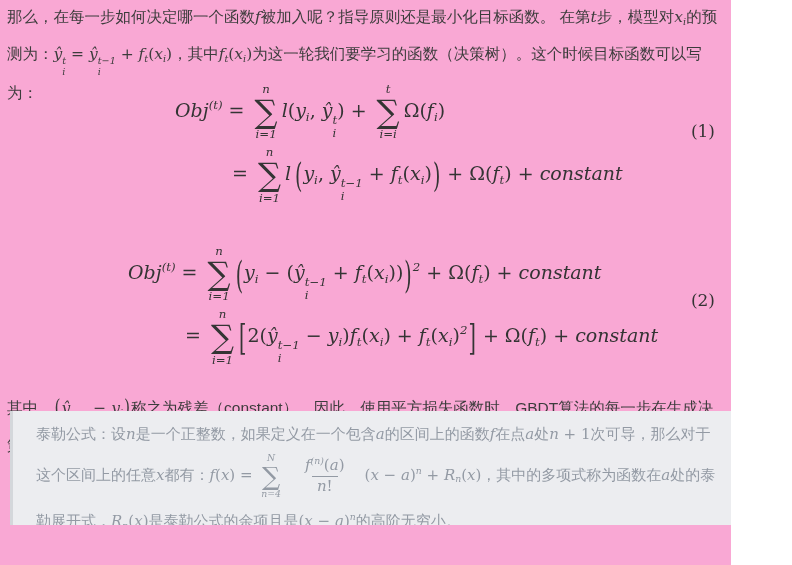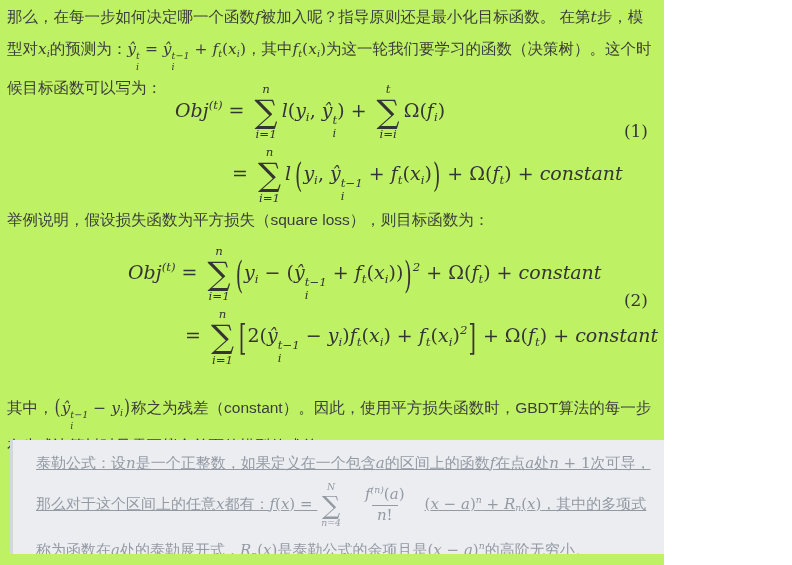--- a/index.html
+++ b/index.html
@@ -1,18 +1,18 @@
 <!DOCTYPE html>
 <html style="--body_text: #3c3c3c; --math_text: #343434; --note_bg: #ecedf0; --note_border: #d4d7db; --note_text: #939aa4;"><head>
 <meta charset="utf-8">
 <style>
   html,body { margin:0; padding:0; background:#ffffff; }
   .page {
-    position:relative; width:664px; height:565px; overflow:hidden;
-    background:#bef264;
+    position:relative; width:731px; height:565px; overflow:hidden;
+    background:#f9a8d4;
     font-family:"Liberation Sans", sans-serif;
     color:var(--body_text, #3c3c3c);
     font-size:15.5px;
   }
   .para { position:absolute; left:7px; right:7px; line-height:32px; }
   .para-tight { line-height:30px; }
 
   
   .eq-block {
     position:absolute;
@@ -52,28 +52,27 @@
   .mfrac-d { border-top:1px solid currentColor; padding:0 5px; }
   .mfrac-n { padding:0 5px; }
   .mdelim {
     display:inline-block; font-family:"DejaVu Serif", serif;
     vertical-align:middle; line-height:1; padding:0 1px;
   }
   .msp { display:inline-block; }
 
   
   .note {
-    position:absolute; left:10px; right:0; top:440px; height:114px;
+    position:absolute; left:10px; right:0; top:411px; height:114px;
     box-sizing:border-box;
     background:var(--note_bg, #ecedf0);
     border-left:3px solid var(--note_border, #d4d7db);
     padding:5px 8px 0 23px;
     color:var(--note_text, #939aa4);
     overflow:hidden;
-    text-decoration:underline;
   }
   .note-content { font-size:15px; line-height:36px; }
 </style>
 </head>
 <body>
 
 <div class="page">
 
   <div class="para" style="top:1px"><span class="mt">那么，在每一步如何决定哪一个函数</span><span class="mi">f</span><span class="mt">被加入呢？指导原则还是最小化目标函数。 在第</span><span class="mi">t</span><span class="mt">步，模型对</span><span class="mi">x</span><span class="msub"><span class="mi">i</span></span><span class="mt">的预测为：</span><span class="mi">ŷ</span><span class="mss">
         <span class="mss-t">t</span>
@@ -100,21 +99,20 @@
           <span class="msum-t">n</span>
           <span class="msum-s">∑</span>
           <span class="msum-b">i=1</span>
         </span><span class="mi">l</span><span class="msp" style="width: 0.15em;"></span><span class="mdelim" style="transform: scaleY(1.8);">(</span><span class="mi">y</span><span class="msub"><span class="mi">i</span></span><span class="mr">, </span><span class="mi">ŷ</span><span class="mss">
           <span class="mss-t">t−1</span>
           <span class="mss-b">i</span>
         </span><span class="mr"> + </span><span class="mi">f</span><span class="msub"><span class="mi">t</span></span><span class="mr">(</span><span class="mi">x</span><span class="msub"><span class="mi">i</span></span><span class="mr">)</span><span class="mdelim" style="transform: scaleY(1.8);">)</span><span class="mr"> + Ω(</span><span class="mi">f</span><span class="msub"><span class="mi">t</span></span><span class="mr">) + </span><span class="mi">constant</span></div>
   </div>
   <div class="eq-num" style="top:121px">(1)</div>
 
-  <div class="para" style="top:204px">举例说明，假设损失函数为平方损失（square loss），则目标函数为：</div>
 
   <div class="eq-block" style="top:241px; left:128px">
     <div class="eq-line"><span class="mi">Obj</span><span class="msup"><span class="mi">(t)</span></span><span class="mr"> = </span><span class="msum">
           <span class="msum-t">n</span>
           <span class="msum-s">∑</span>
           <span class="msum-b">i=1</span>
         </span><span class="mdelim" style="transform: scaleY(2);">(</span><span class="mi">y</span><span class="msub"><span class="mi">i</span></span><span class="mr"> − (</span><span class="mi">ŷ</span><span class="mss">
           <span class="mss-t">t−1</span>
           <span class="mss-b">i</span>
         </span><span class="mr"> + </span><span class="mi">f</span><span class="msub"><span class="mi">t</span></span><span class="mr">(</span><span class="mi">x</span><span class="msub"><span class="mi">i</span></span><span class="mr">))</span><span class="mdelim" style="transform: scaleY(2);">)</span><span class="msup"><span class="mi">2</span></span><span class="mr"> + Ω(</span><span class="mi">f</span><span class="msub"><span class="mi">t</span></span><span class="mr">) + </span><span class="mi">constant</span></div>

